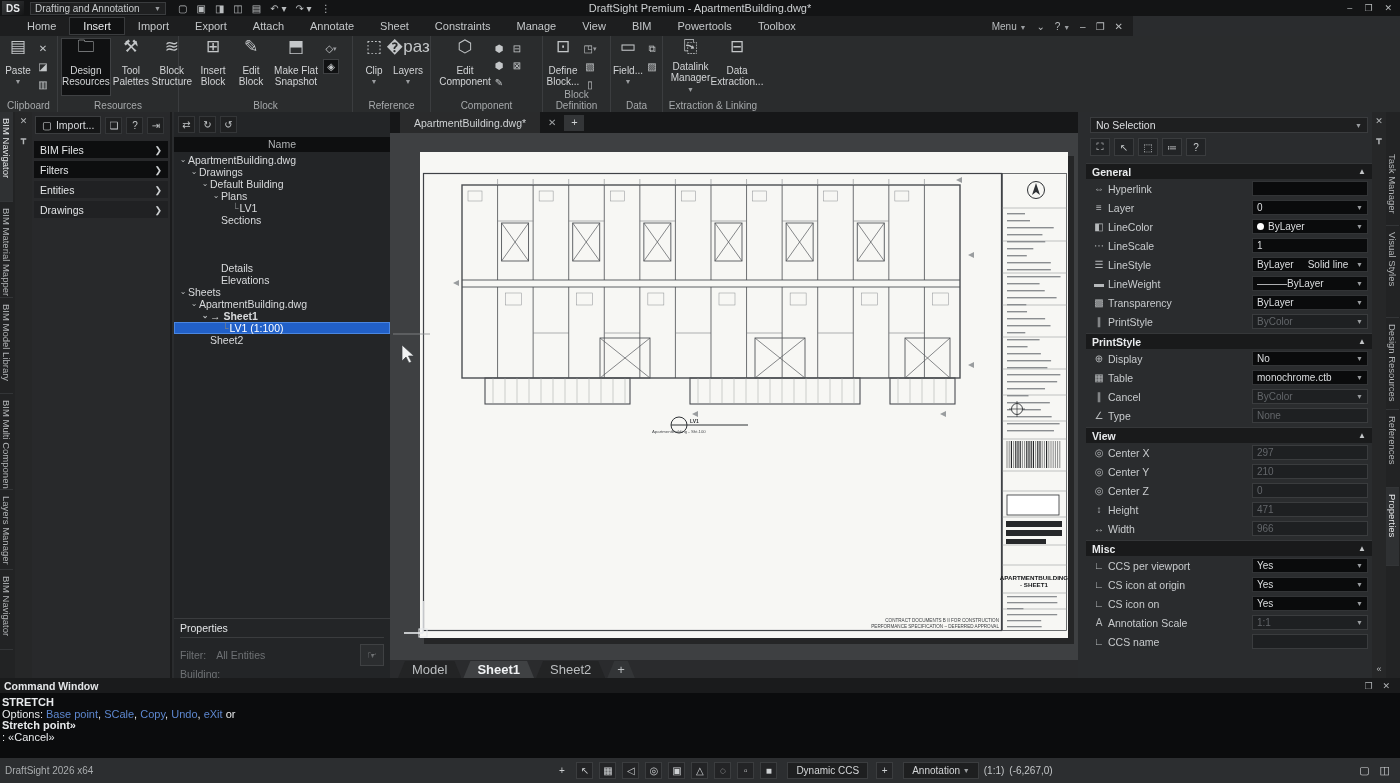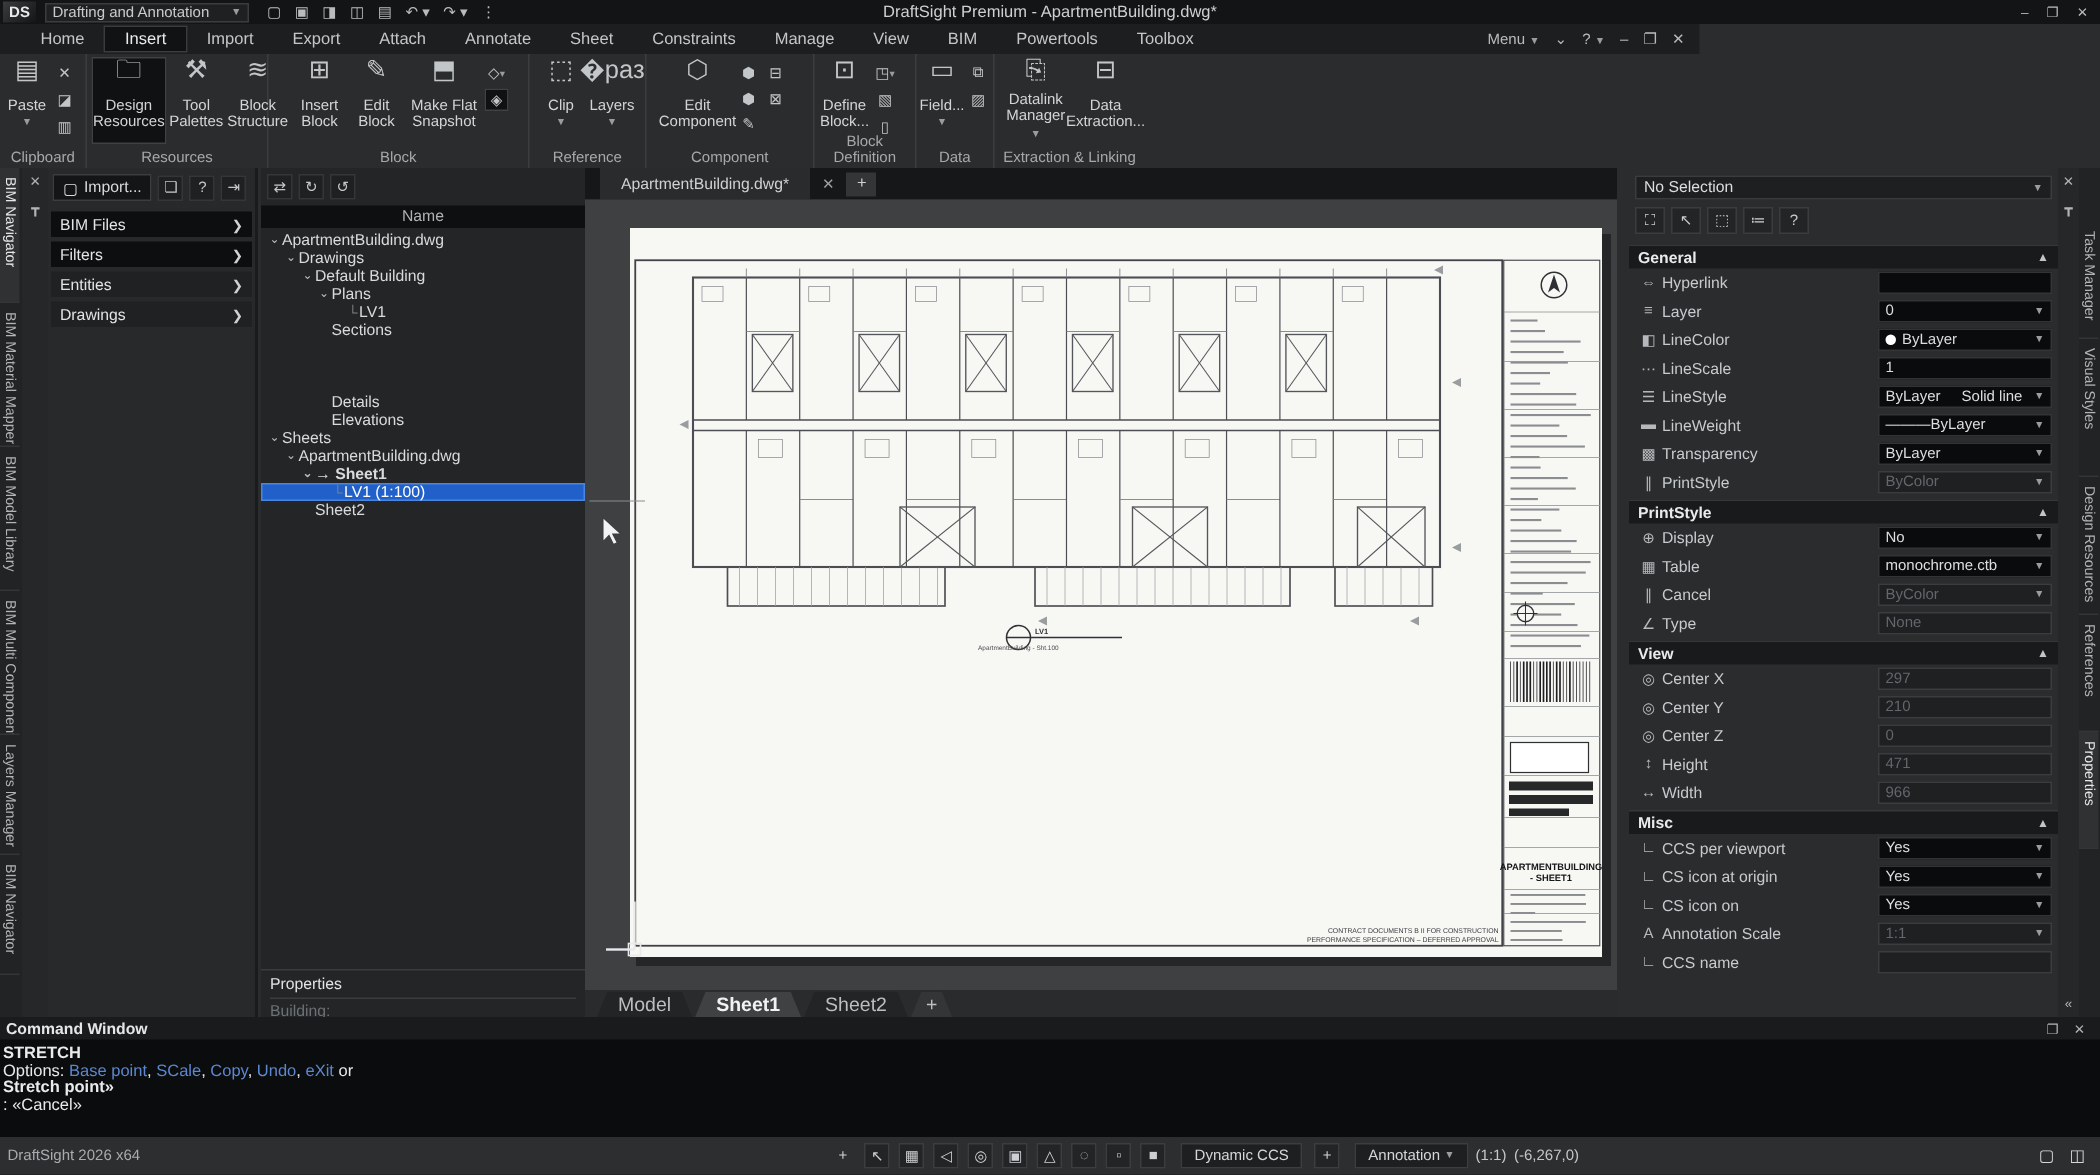--- a/index.html
+++ b/index.html
@@ -390,20 +390,25 @@
           <span>LV1 (1:100)</span>
         </div>
         <div class="trow" style="padding-left: 26px;">
           <span class="exp"></span>
           <span>Sheet2</span>
         </div>
       </div>
     <div id="tree-fill"></div>
     <div id="props-footer">
       <div class="hdr">Properties</div>
+      <div class="frow">
+        <span>Filter:</span>
+        <span>All Entities</span>
+        <div id="filter-btn">☞</div>
+      </div>
       <div class="frow" style="margin-top:2px">
         <span>Building:</span>
       </div>
     </div>
   </div>
 
   <div id="doctabbar" class="abs">
     <div id="doctab">
       <span>ApartmentBuilding.dwg*</span>
     </div>

